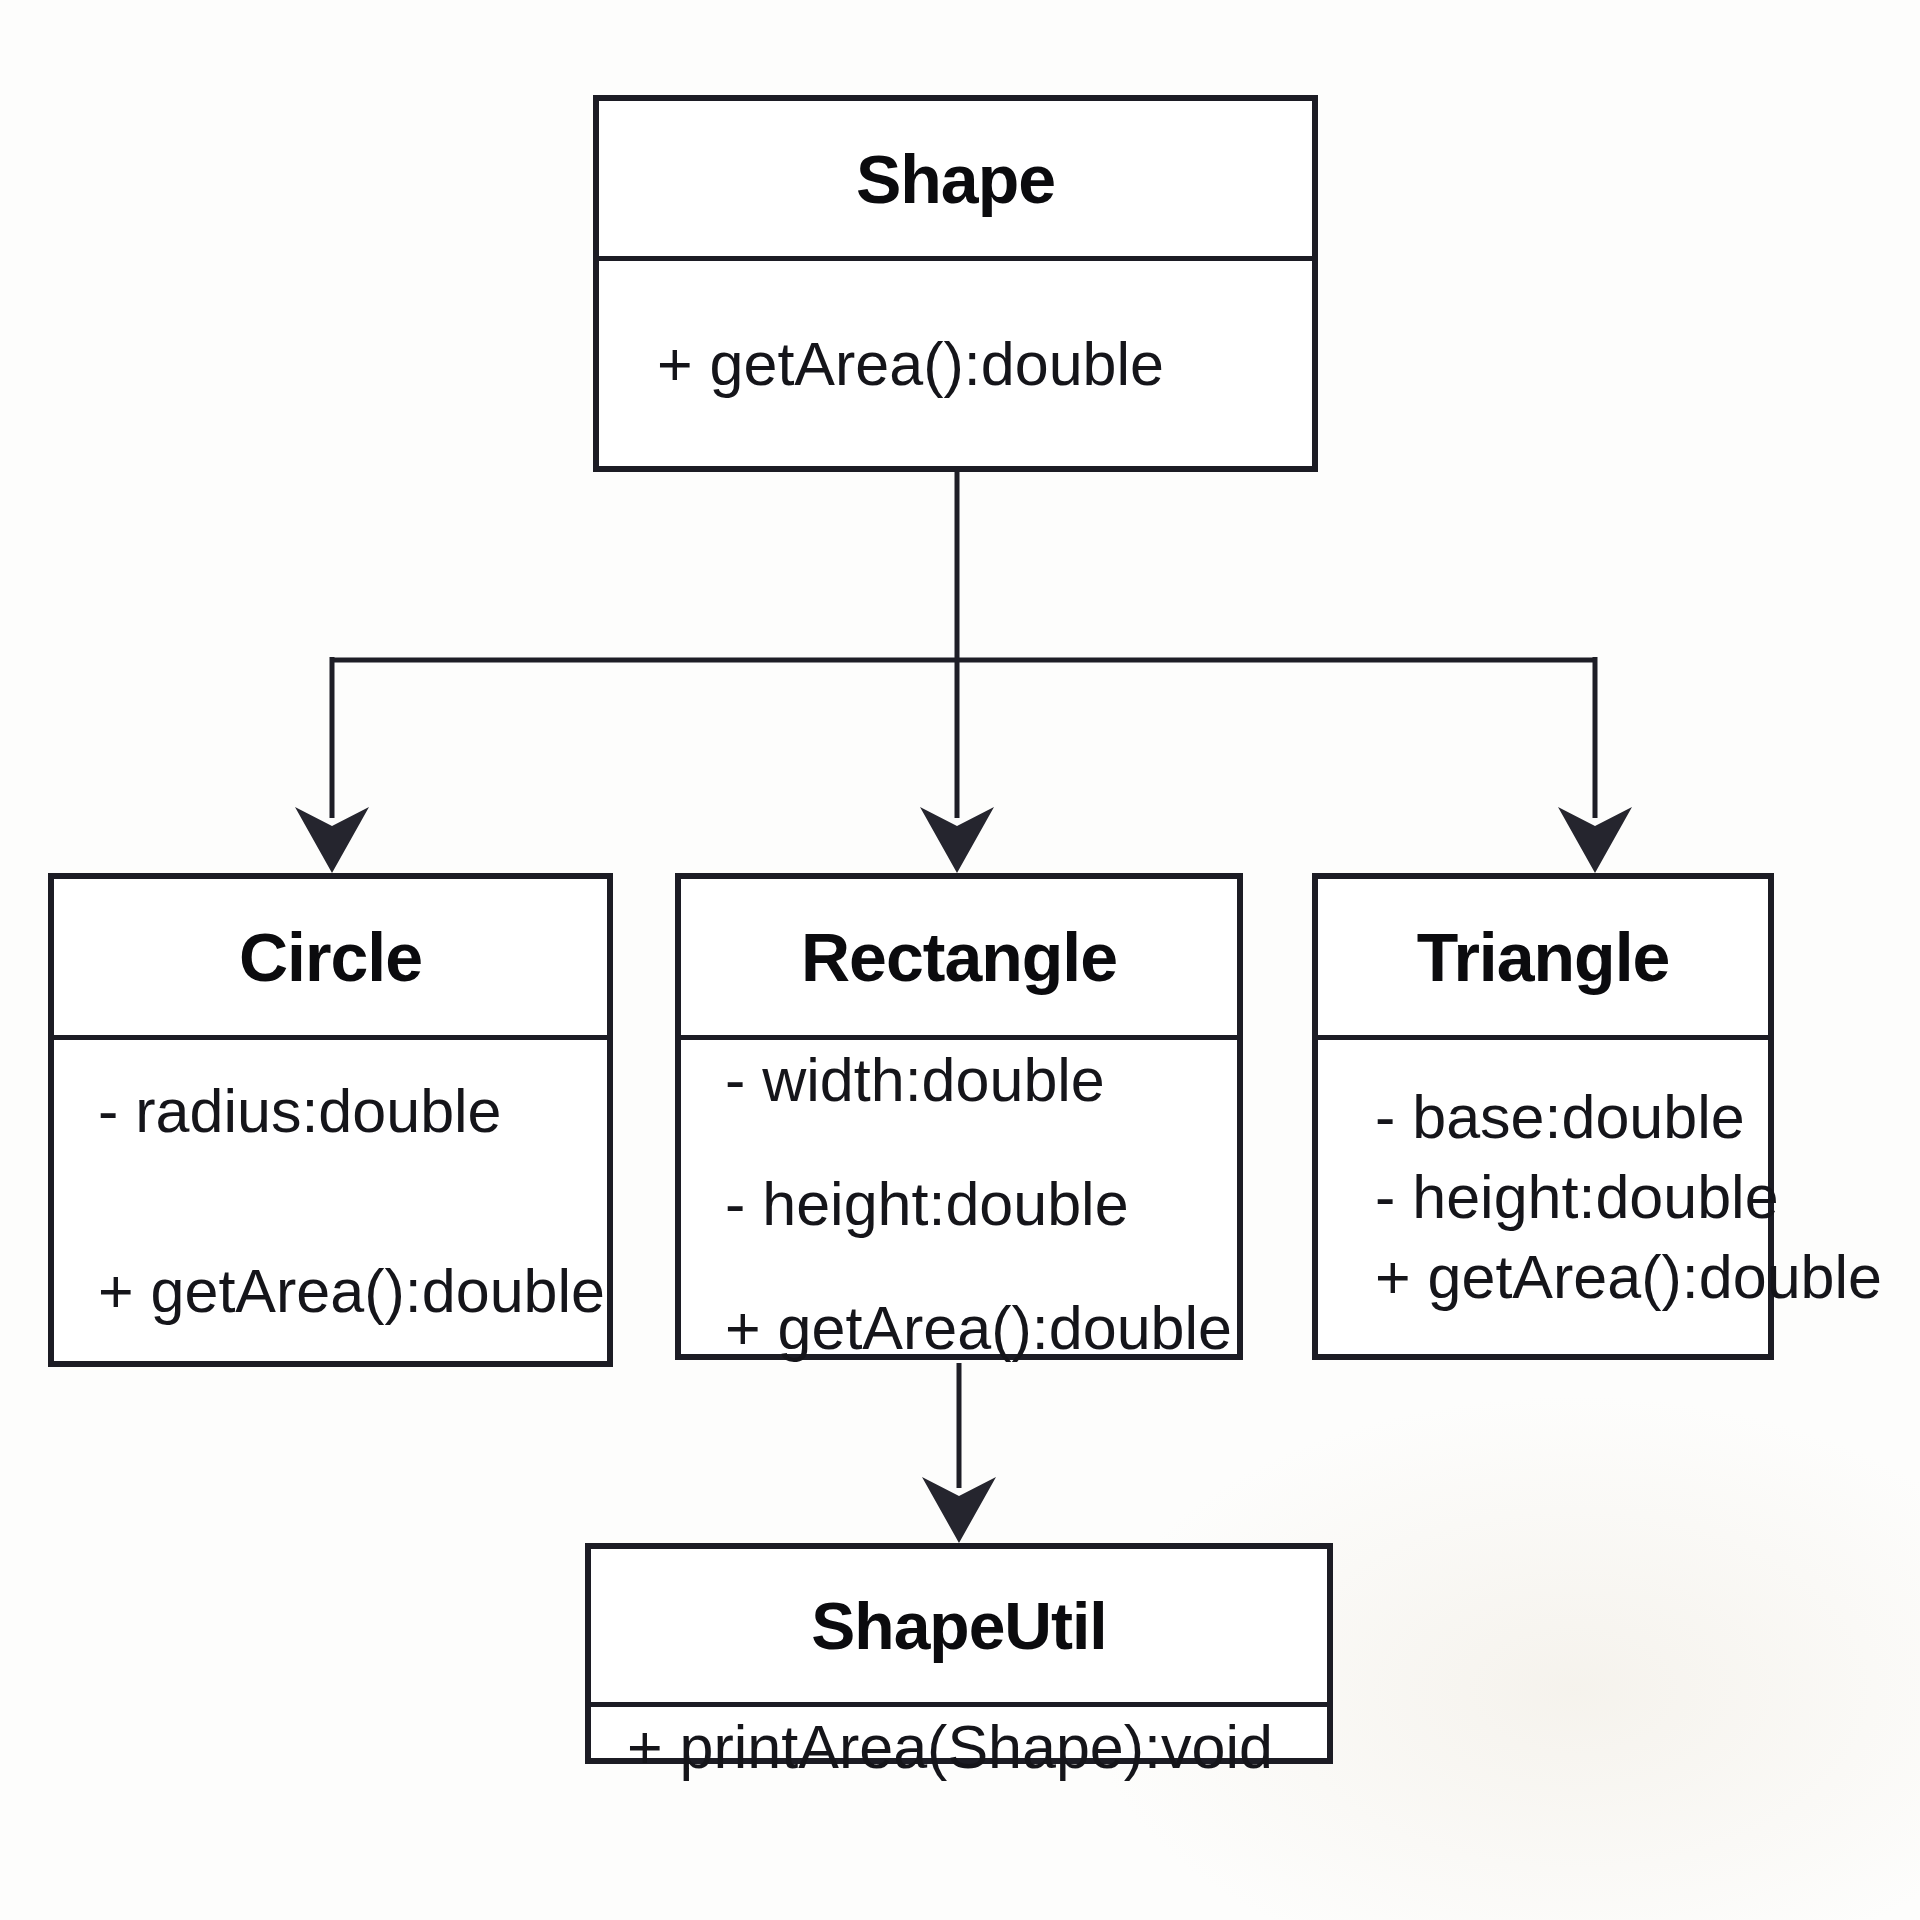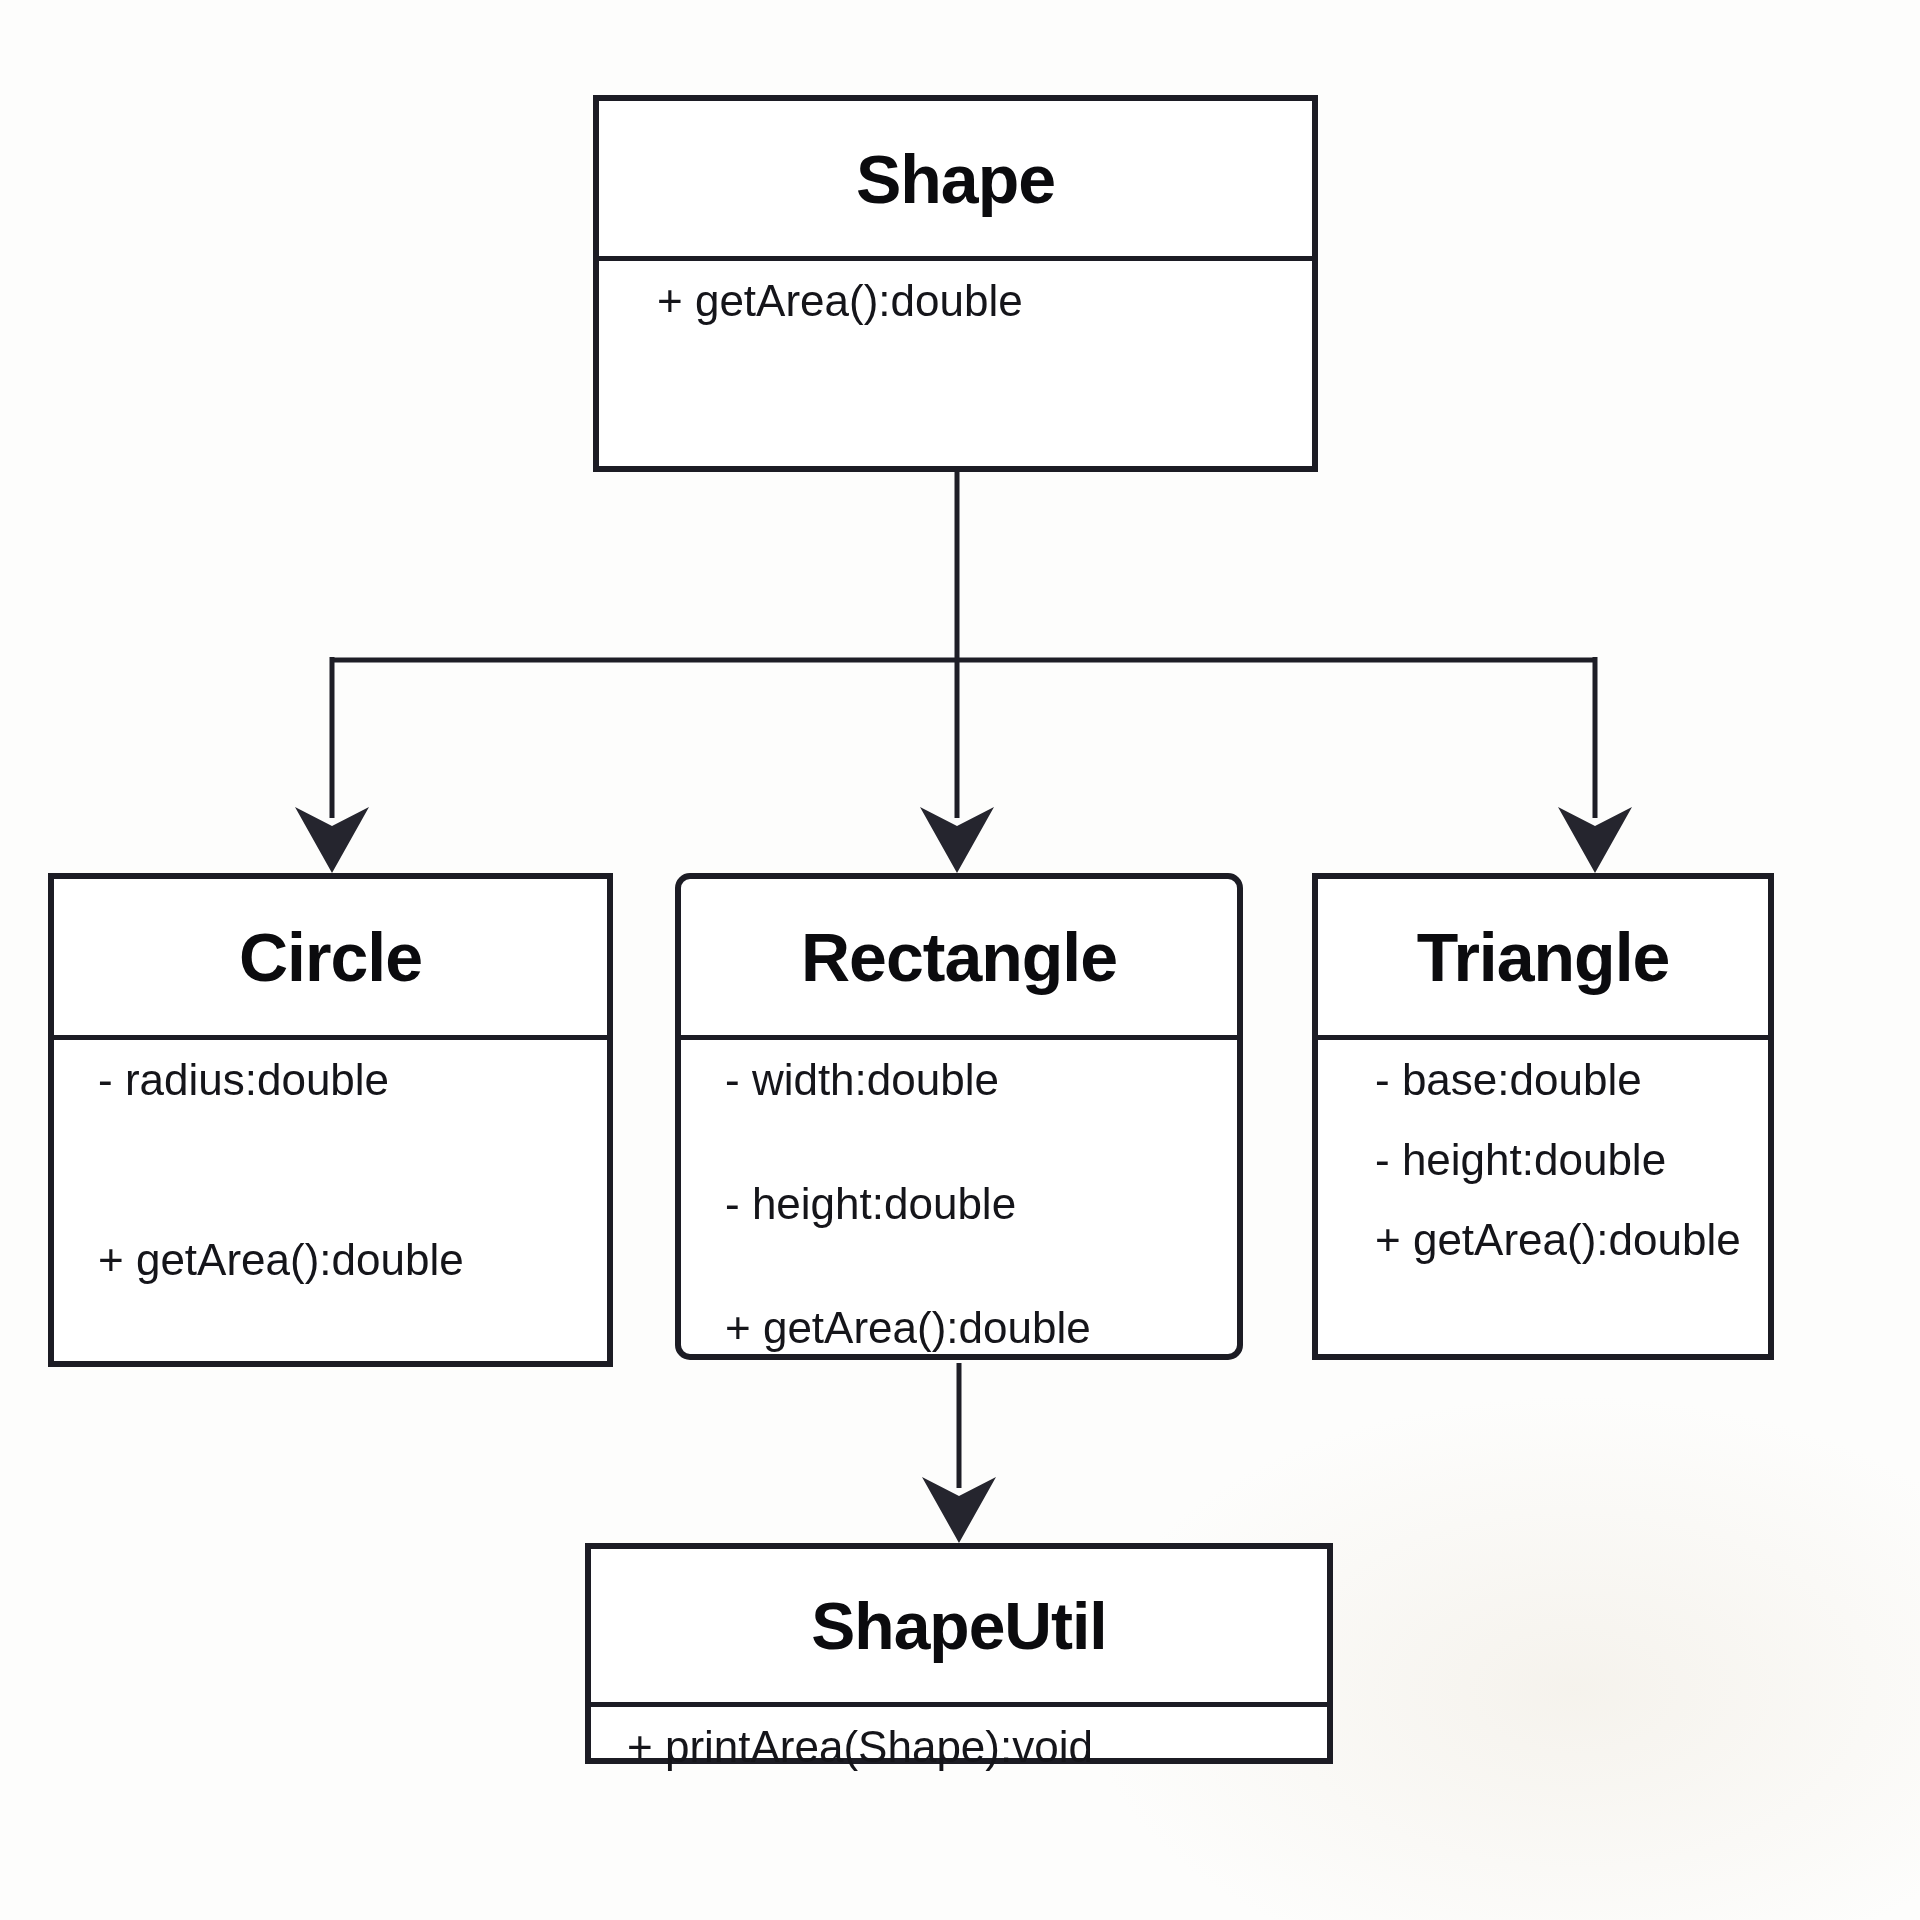--- a/index.html
+++ b/index.html
@@ -38,34 +38,34 @@
     font-weight: bold;
     font-size: 68px;
     letter-spacing: -1px;
     color: #0b0b0e;
   }
   .uml-body {
     box-sizing: border-box;
     flex: 1 1 auto;
     display: flex;
     flex-direction: column;
-    justify-content: flex-start;
-    font-size: 44px;
+    justify-content: center;
+    font-size: 61px;
     line-height: 80px;
     white-space: pre;
   }
   .uml-line { height: 80px; }
 
   
   .pos-shape     { left: 593px;  top: 95px;   width: 725px; height: 377px; }
   .pos-shape     .uml-title { height: 160px; }
   .pos-shape     .uml-body  { padding-left: 58px; }
 
   .pos-circle    { left: 48px;   top: 873px;  width: 565px; height: 494px; }
-  .pos-rectangle { left: 675px;  top: 873px;  width: 568px; height: 487px; border-radius: 15px; }
+  .pos-rectangle { left: 675px;  top: 873px;  width: 568px; height: 487px; }
   .pos-triangle  { left: 1312px; top: 873px;  width: 462px; height: 487px; }
   .pos-circle    .uml-title,
   .pos-rectangle .uml-title,
   .pos-triangle  .uml-title { height: 161px; }
   .pos-circle    .uml-body { padding-left: 44px; row-gap: 100px; }
   .pos-rectangle .uml-body { padding-left: 44px; gap: 44px; }
   .pos-triangle  .uml-body { padding-left: 57px; }
 
   .pos-shapeutil { left: 585px;  top: 1543px; width: 748px; height: 221px; }
   .pos-shapeutil .uml-title { height: 158px; font-size: 66px; }

